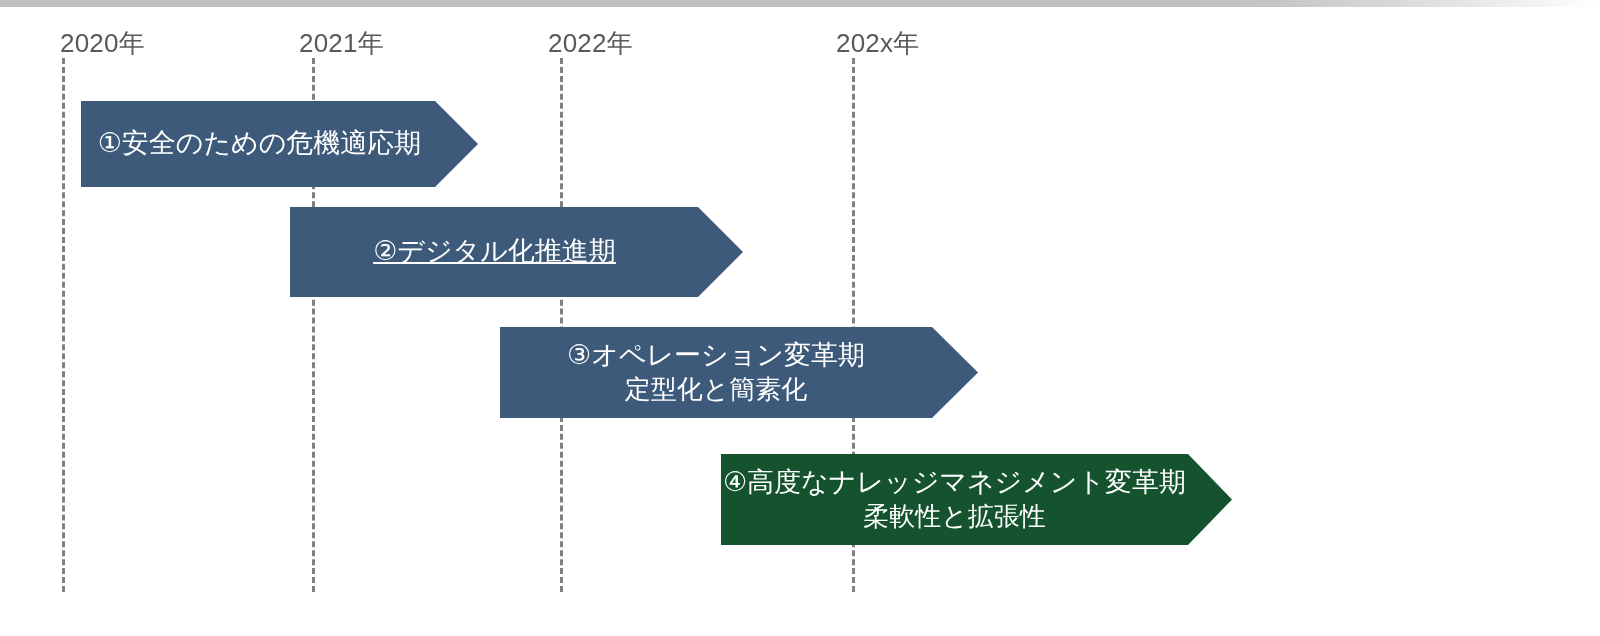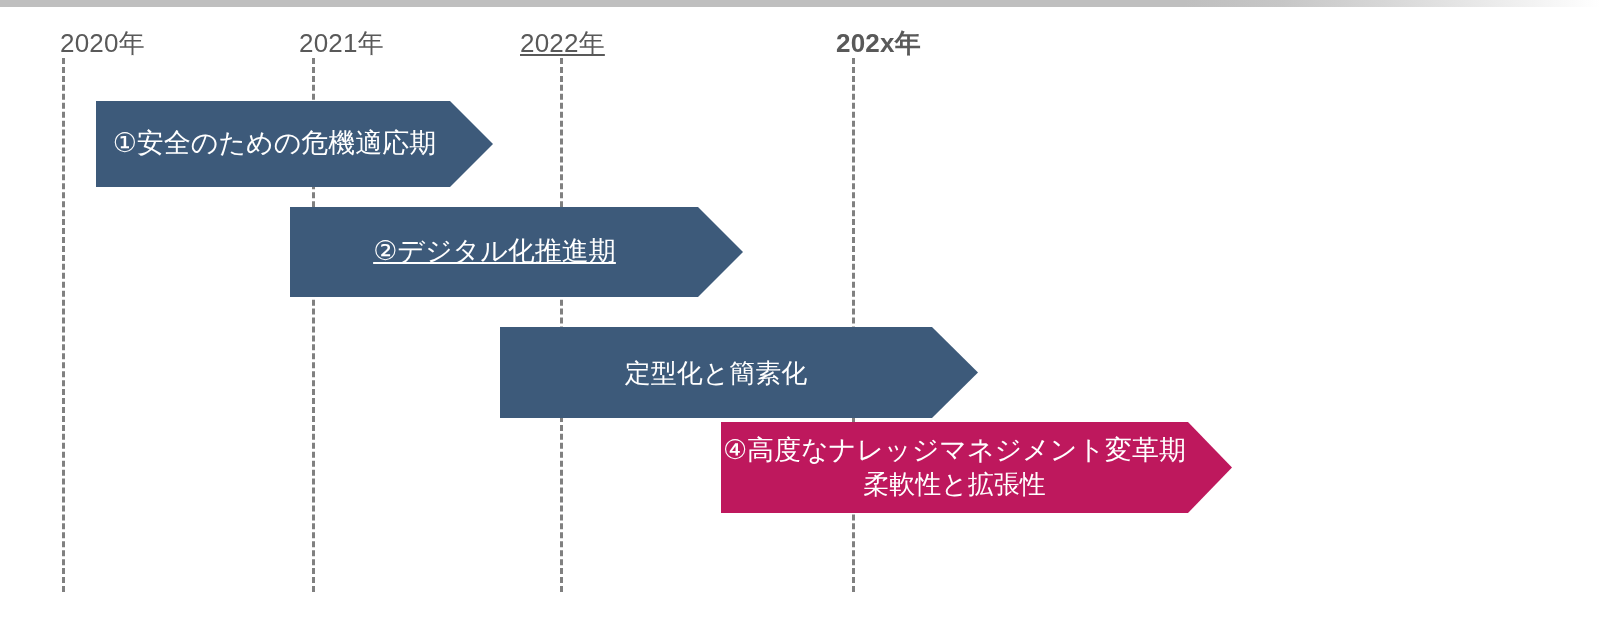--- a/index.html
+++ b/index.html
@@ -91,42 +91,43 @@
 <div id="canvas">
 
   <div class="top-bar"></div>
 
   <div id="ticks-layer">
       <div class="tick" style="left: 62px;"></div>
       <div class="tick-label" style="left: 60px;">2020年</div>
       <div class="tick" style="left: 312px;"></div>
       <div class="tick-label" style="left: 299px;">2021年</div>
       <div class="tick" style="left: 560px;"></div>
-      <div class="tick-label" style="left: 520px; text-decoration: underline;">2022年</div>
+      <div class="tick-label" style="left: 548px;">2022年</div>
       <div class="tick" style="left: 852px;"></div>
-      <div class="tick-label" style="left: 836px; font-weight: bold;">202x年</div>
+      <div class="tick-label" style="left: 836px;">202x年</div>
     </div>
 
   <div id="phases-layer">
-      <div class="phase" style="left: 96px; top: 101px; width: 397px; height: 86px; background: rgb(61, 90, 122); clip-path: polygon(0px 0px, 89.169% 0px, 100% 50%, 89.169% 100%, 0px 100%);">
+      <div class="phase" style="left: 81px; top: 101px; width: 397px; height: 86px; background: rgb(61, 90, 122); clip-path: polygon(0px 0px, 89.169% 0px, 100% 50%, 89.169% 100%, 0px 100%);">
         <div class="phase-inner" style="transform: translateX(-20px);">
           <div class="phase-title">①安全のための危機適応期</div>
         </div>
       </div>
       <div class="phase" style="left: 290px; top: 207px; width: 453px; height: 90px; background: rgb(61, 90, 122); clip-path: polygon(0px 0px, 90.066% 0px, 100% 50%, 90.066% 100%, 0px 100%); text-decoration: underline;">
         <div class="phase-inner" style="transform: translateX(-22px);">
           <div class="phase-title">②デジタル化推進期</div>
         </div>
       </div>
       <div class="phase" style="left: 500px; top: 327px; width: 478px; height: 91px; background: rgb(61, 90, 122); clip-path: polygon(0px 0px, 90.377% 0px, 100% 50%, 90.377% 100%, 0px 100%);">
         <div class="phase-inner" style="transform: translateX(-23px);">
+          <div class="phase-title">③オペレーション変革期</div>
           <div class="phase-sub">定型化と簡素化</div>
         </div>
       </div>
-      <div class="phase" style="left: 721px; top: 422px; width: 511px; height: 91px; background: #be185d; clip-path: polygon(0px 0px, 91.389% 0px, 100% 50%, 91.389% 100%, 0px 100%);">
+      <div class="phase" style="left: 721px; top: 454px; width: 511px; height: 91px; background: #14532d; clip-path: polygon(0px 0px, 91.389% 0px, 100% 50%, 91.389% 100%, 0px 100%);">
         <div class="phase-inner" style="transform: translateX(-22px);">
           <div class="phase-title">④高度なナレッジマネジメント変革期</div>
           <div class="phase-sub">柔軟性と拡張性</div>
         </div>
       </div>
     </div>
 
 </div>
 
 </body></html>

